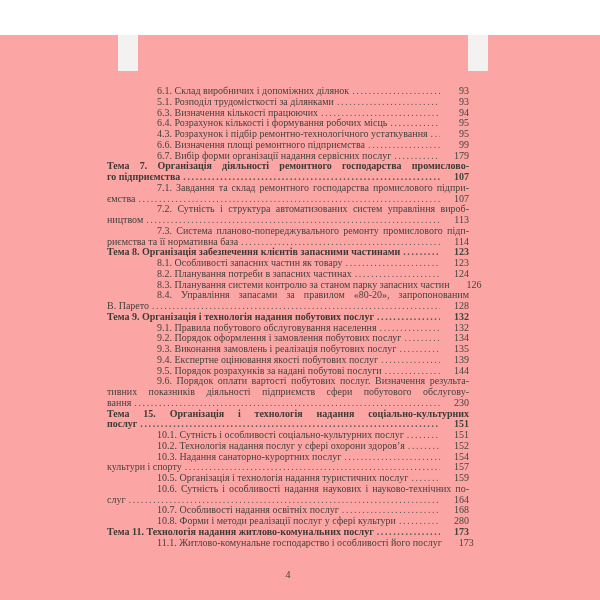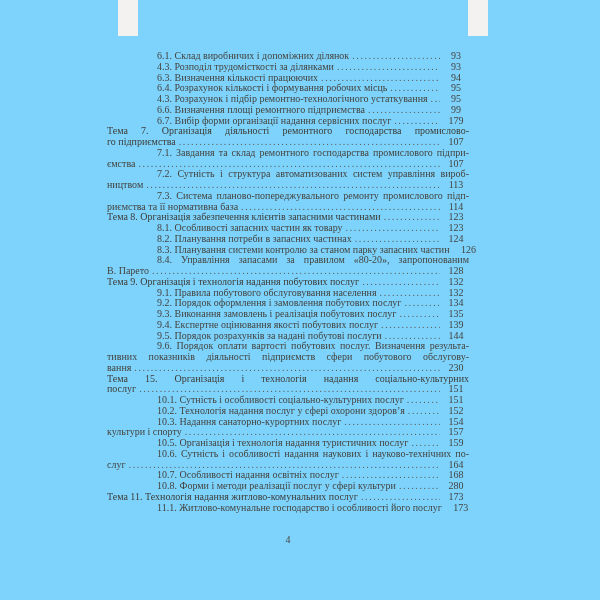--- a/index.html
+++ b/index.html
@@ -5,21 +5,22 @@
   html,body { margin:0; padding:0; }
   body {
     width:600px; height:600px;
     background:#ffffff;
     font-family:"Liberation Serif","DejaVu Serif",serif;
     position:relative;
     overflow:hidden;
   }
   .sheet {
     position:absolute; inset:0;
-    background:#7dd3fc;
+    background:#fca5a5;
+    margin-top:35px;
   }
   .scan-smudge {
     position:absolute;
     background:#f3f2f0;
   }
   .smudge-left  { left:118px; top:0; width:20px; height:36px; }
   .smudge-right { left:468px; top:0; width:20px; height:36px; }
   .toc {
     position:absolute;
     left:107px; top:51px;
@@ -33,38 +34,38 @@
     line-height:10.75px;
     white-space:nowrap;
   }
   .line.dotted { display:flex; align-items:baseline; }
   .line.just {
     display:block;
     text-align:justify;
     text-align-last:justify;
     white-space:normal;
   }
-  .h,.hj,.hc { font-weight:normal; color:#3d3b36; }
+  .h,.hj,.hc { font-weight:bold; color:#3d3b36; }
   
   .line.dotted.i .txt { padding-left:50px; }
   .line.just.ij { text-indent:50px; }
   .txt { flex:none; white-space:nowrap; }
   .leader {
     flex:1 1 auto;
     overflow:hidden;
     white-space:nowrap;
     letter-spacing:1.6px;
     margin:0 3px 0 3px;
     color:#5c5a54;
     min-width:0;
   }
   .pg {
     flex:none;
     width:26px;
-    text-align:center;
+    text-align:right;
     color:#45433e;
   }
   .footer {
     position:absolute;
     left:107px; top:534px;
     width:362px;
     text-align:center;
     font-size:10px;
     color:#45433e;
   }
@@ -75,21 +76,21 @@
 <div class="sheet">
   <div class="scan-smudge smudge-left"></div>
   <div class="scan-smudge smudge-right"></div>
   <div class="toc" id="toc">
       <div class="line i dotted">
         <span class="txt">6.1. Склад виробничих і допоміжних ділянок</span>
         <span class="leader">....................................................................................................................................................................................</span>
         <span class="pg">93</span>
       </div>
       <div class="line i dotted">
-        <span class="txt">4.3. Розподіл трудомісткості за ділянками</span>
+        <span class="txt">5.1. Розподіл трудомісткості за ділянками</span>
         <span class="leader">....................................................................................................................................................................................</span>
         <span class="pg">93</span>
       </div>
       <div class="line i dotted">
         <span class="txt">6.3. Визначення кількості працюючих</span>
         <span class="leader">....................................................................................................................................................................................</span>
         <span class="pg">94</span>
       </div>
       <div class="line i dotted">
         <span class="txt">6.4. Розрахунок кількості і формування робочих місць</span>

